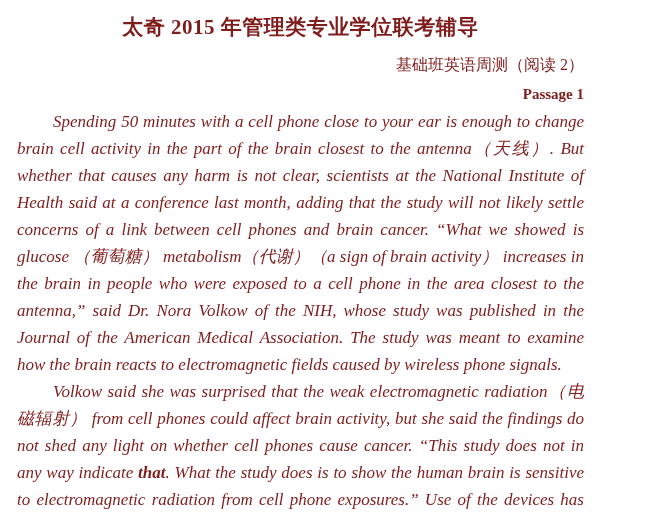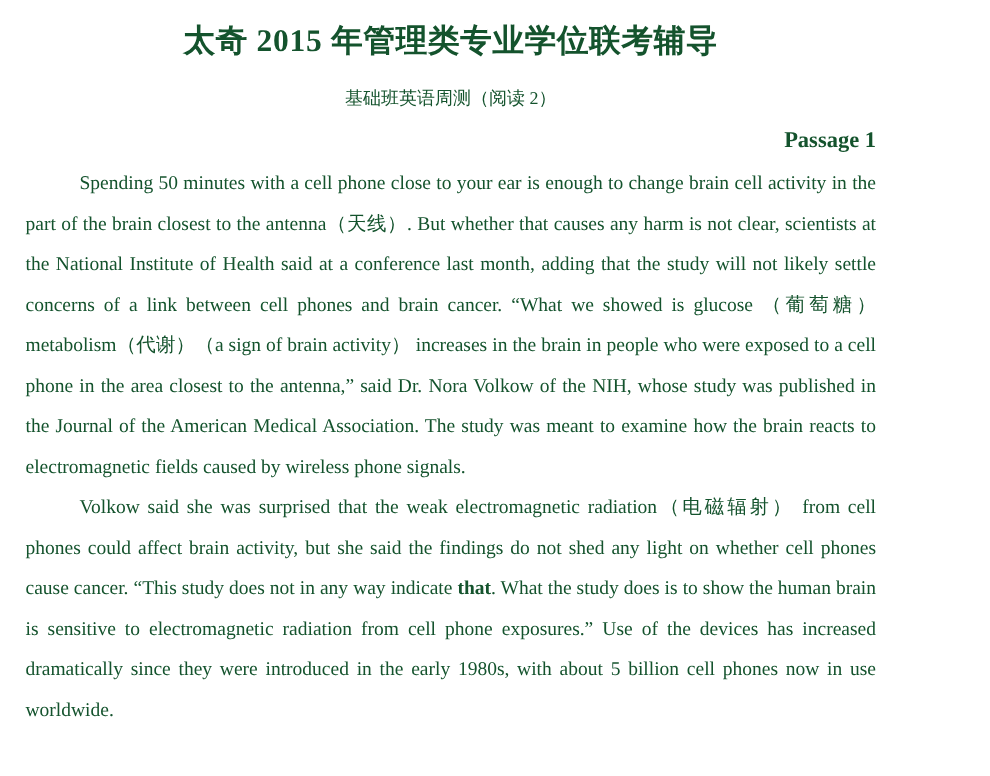--- a/index.html
+++ b/index.html
@@ -6,57 +6,58 @@
     margin: 0;
     padding: 0;
     background: #ffffff;
   }
   .page {
     position: relative;
     width: 600px;
     height: 517px;
     box-sizing: border-box;
     background: #ffffff;
-    color: #14532d;
+    color: #7f1d1d;
     font-family: "Liberation Serif", "DejaVu Serif", serif;
     padding: 10px 16px 0 17px;
     overflow: hidden;
   }
   .doc-title {
     font-size: 21px;
     font-weight: bold;
     text-align: center;
     margin: 3px 0 0 0;
     line-height: 28px;
     letter-spacing: 0.5px;
   }
   .doc-subtitle {
-    font-size: 12px;
+    font-size: 16px;
     font-weight: normal;
-    text-align: center;
+    text-align: right;
     margin: 14px 0 0 0;
     line-height: 20px;
   }
   .passage-heading {
     font-size: 15px;
     font-weight: bold;
     text-align: right;
     margin: 10px 0 0 0;
     line-height: 18px;
   }
   .body-text {
     margin-top: 5px;
   }
   .para {
-    font-size: 13px;
+    font-size: 17px;
     line-height: 27px;
     text-align: justify;
     text-justify: inter-word;
     text-indent: 36px;
     margin: 0;
+    font-style: italic;
   }
   .para b {
     font-weight: bold;
   }
 </style>
 </head>
 <body>
 
 <div class="page">
   <h1 class="doc-title">太奇 2015 年管理类专业学位联考辅导</h1>

